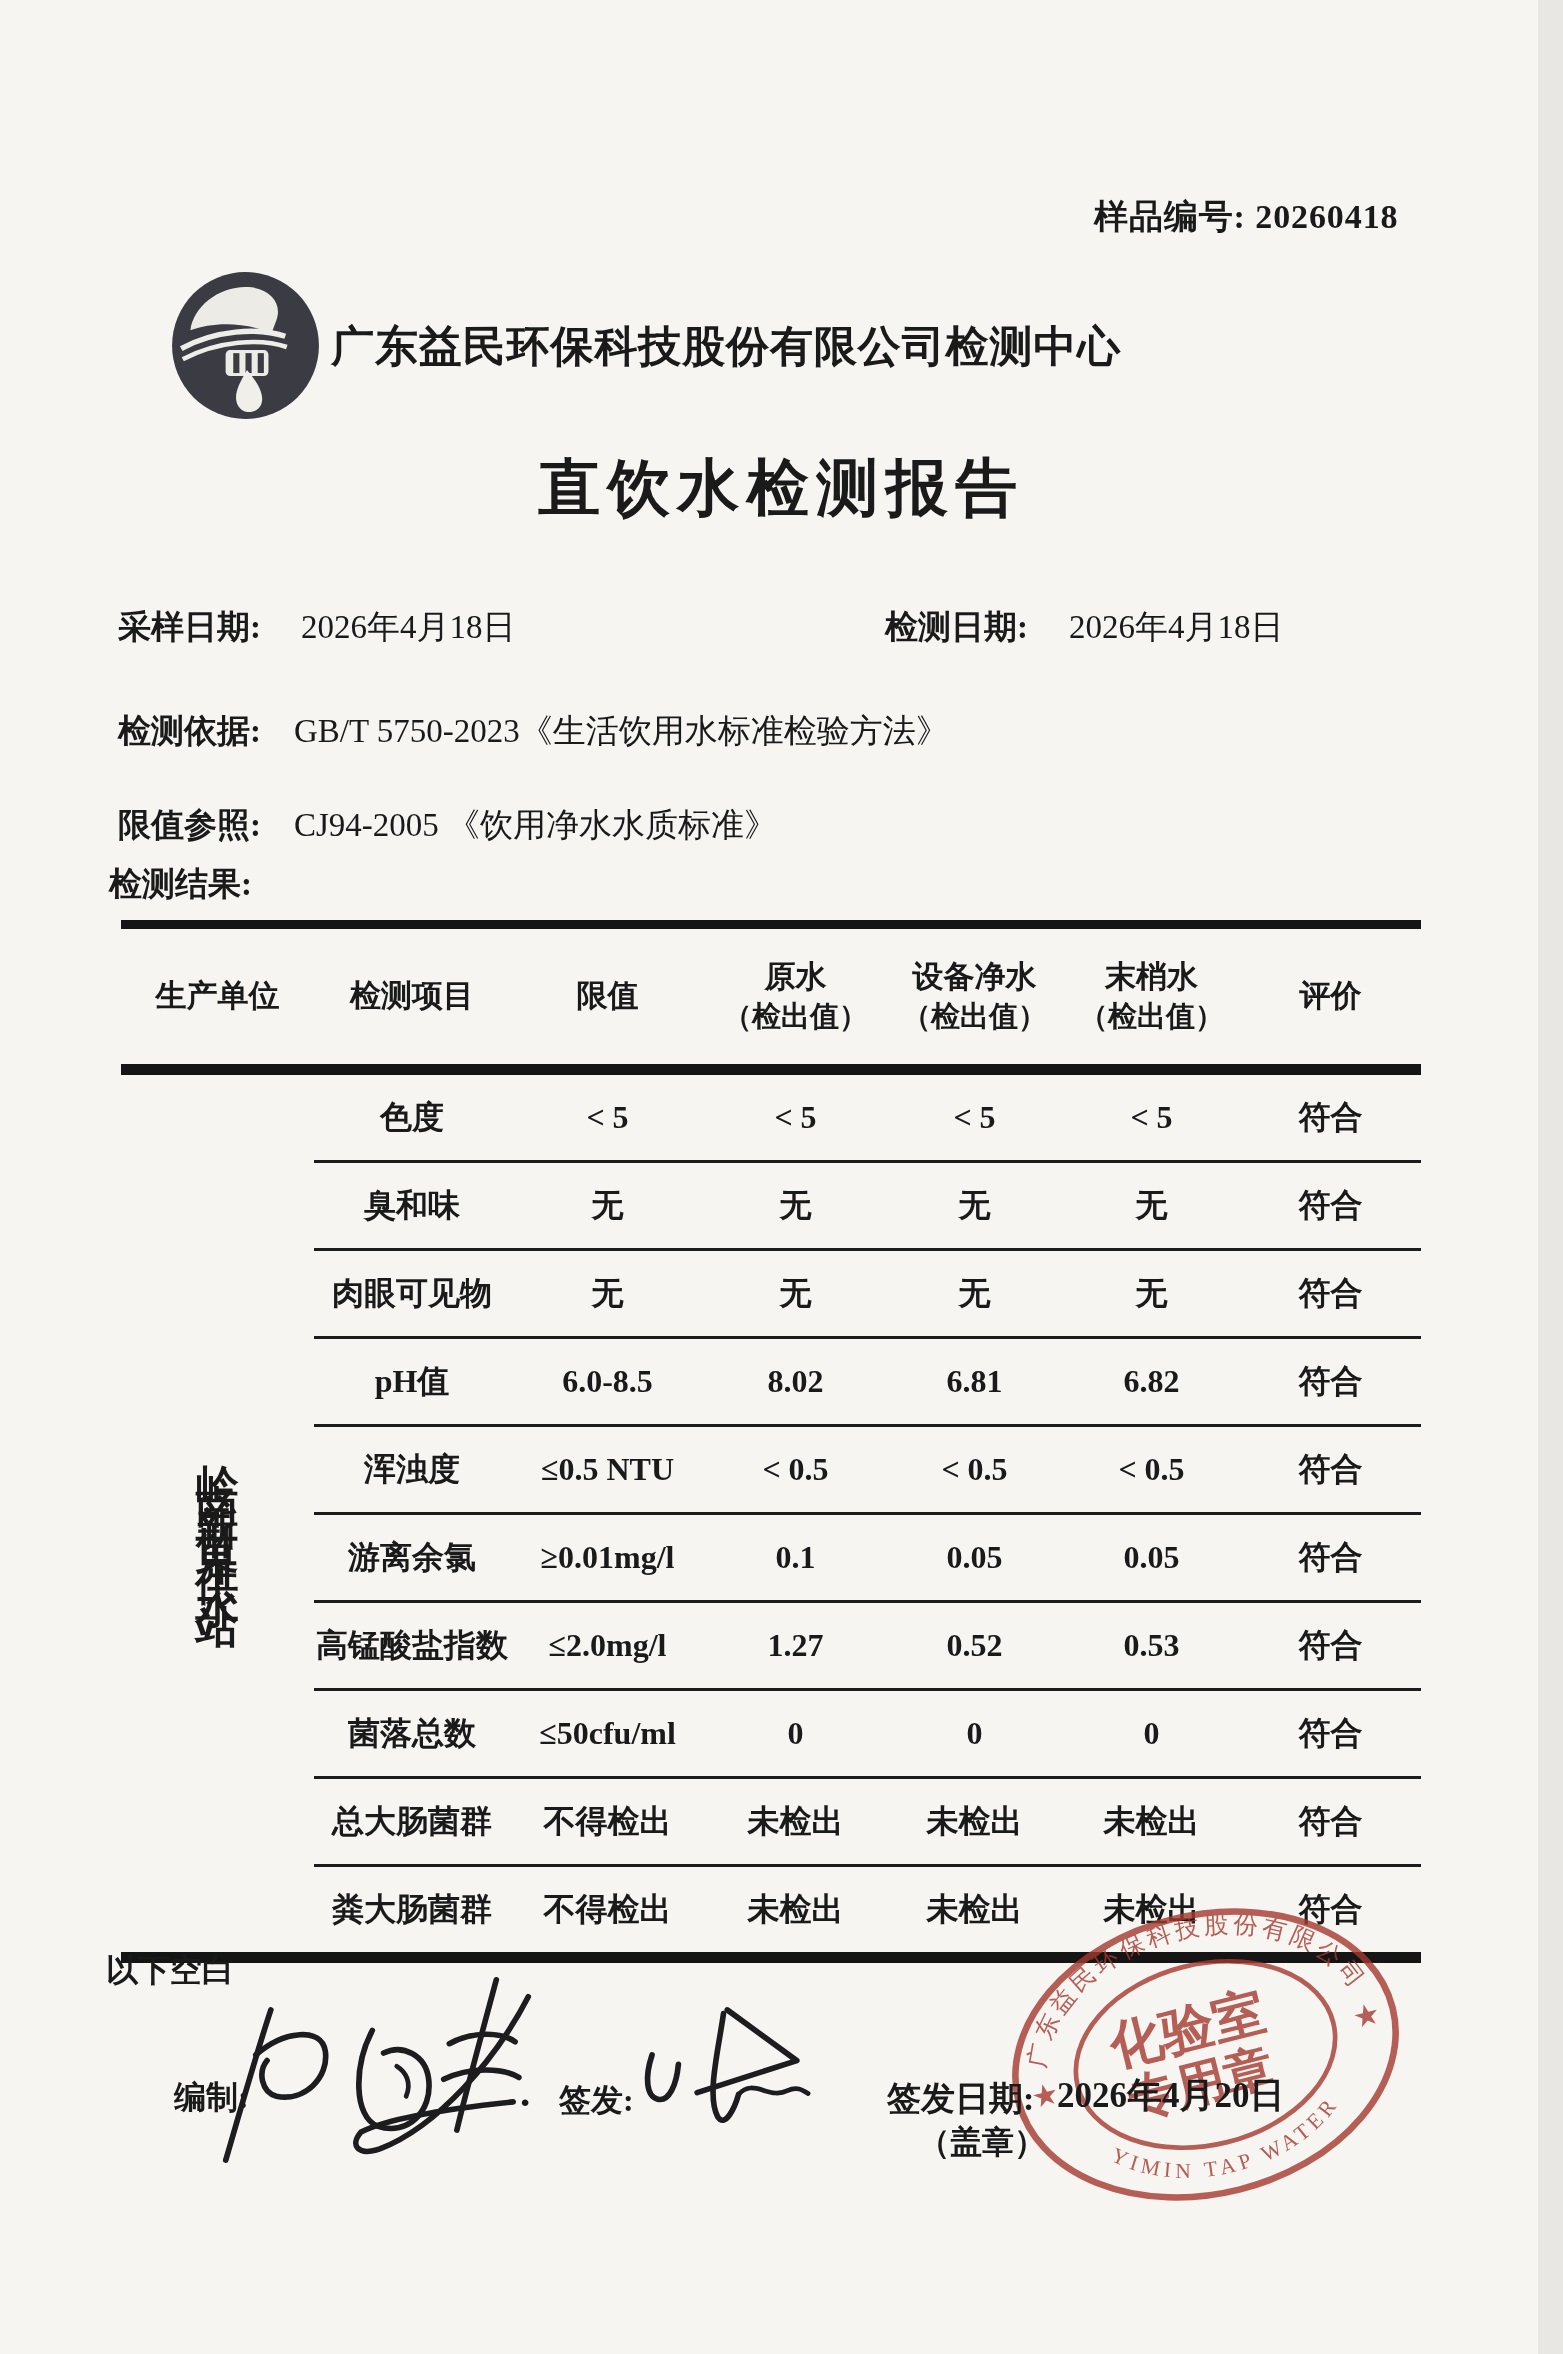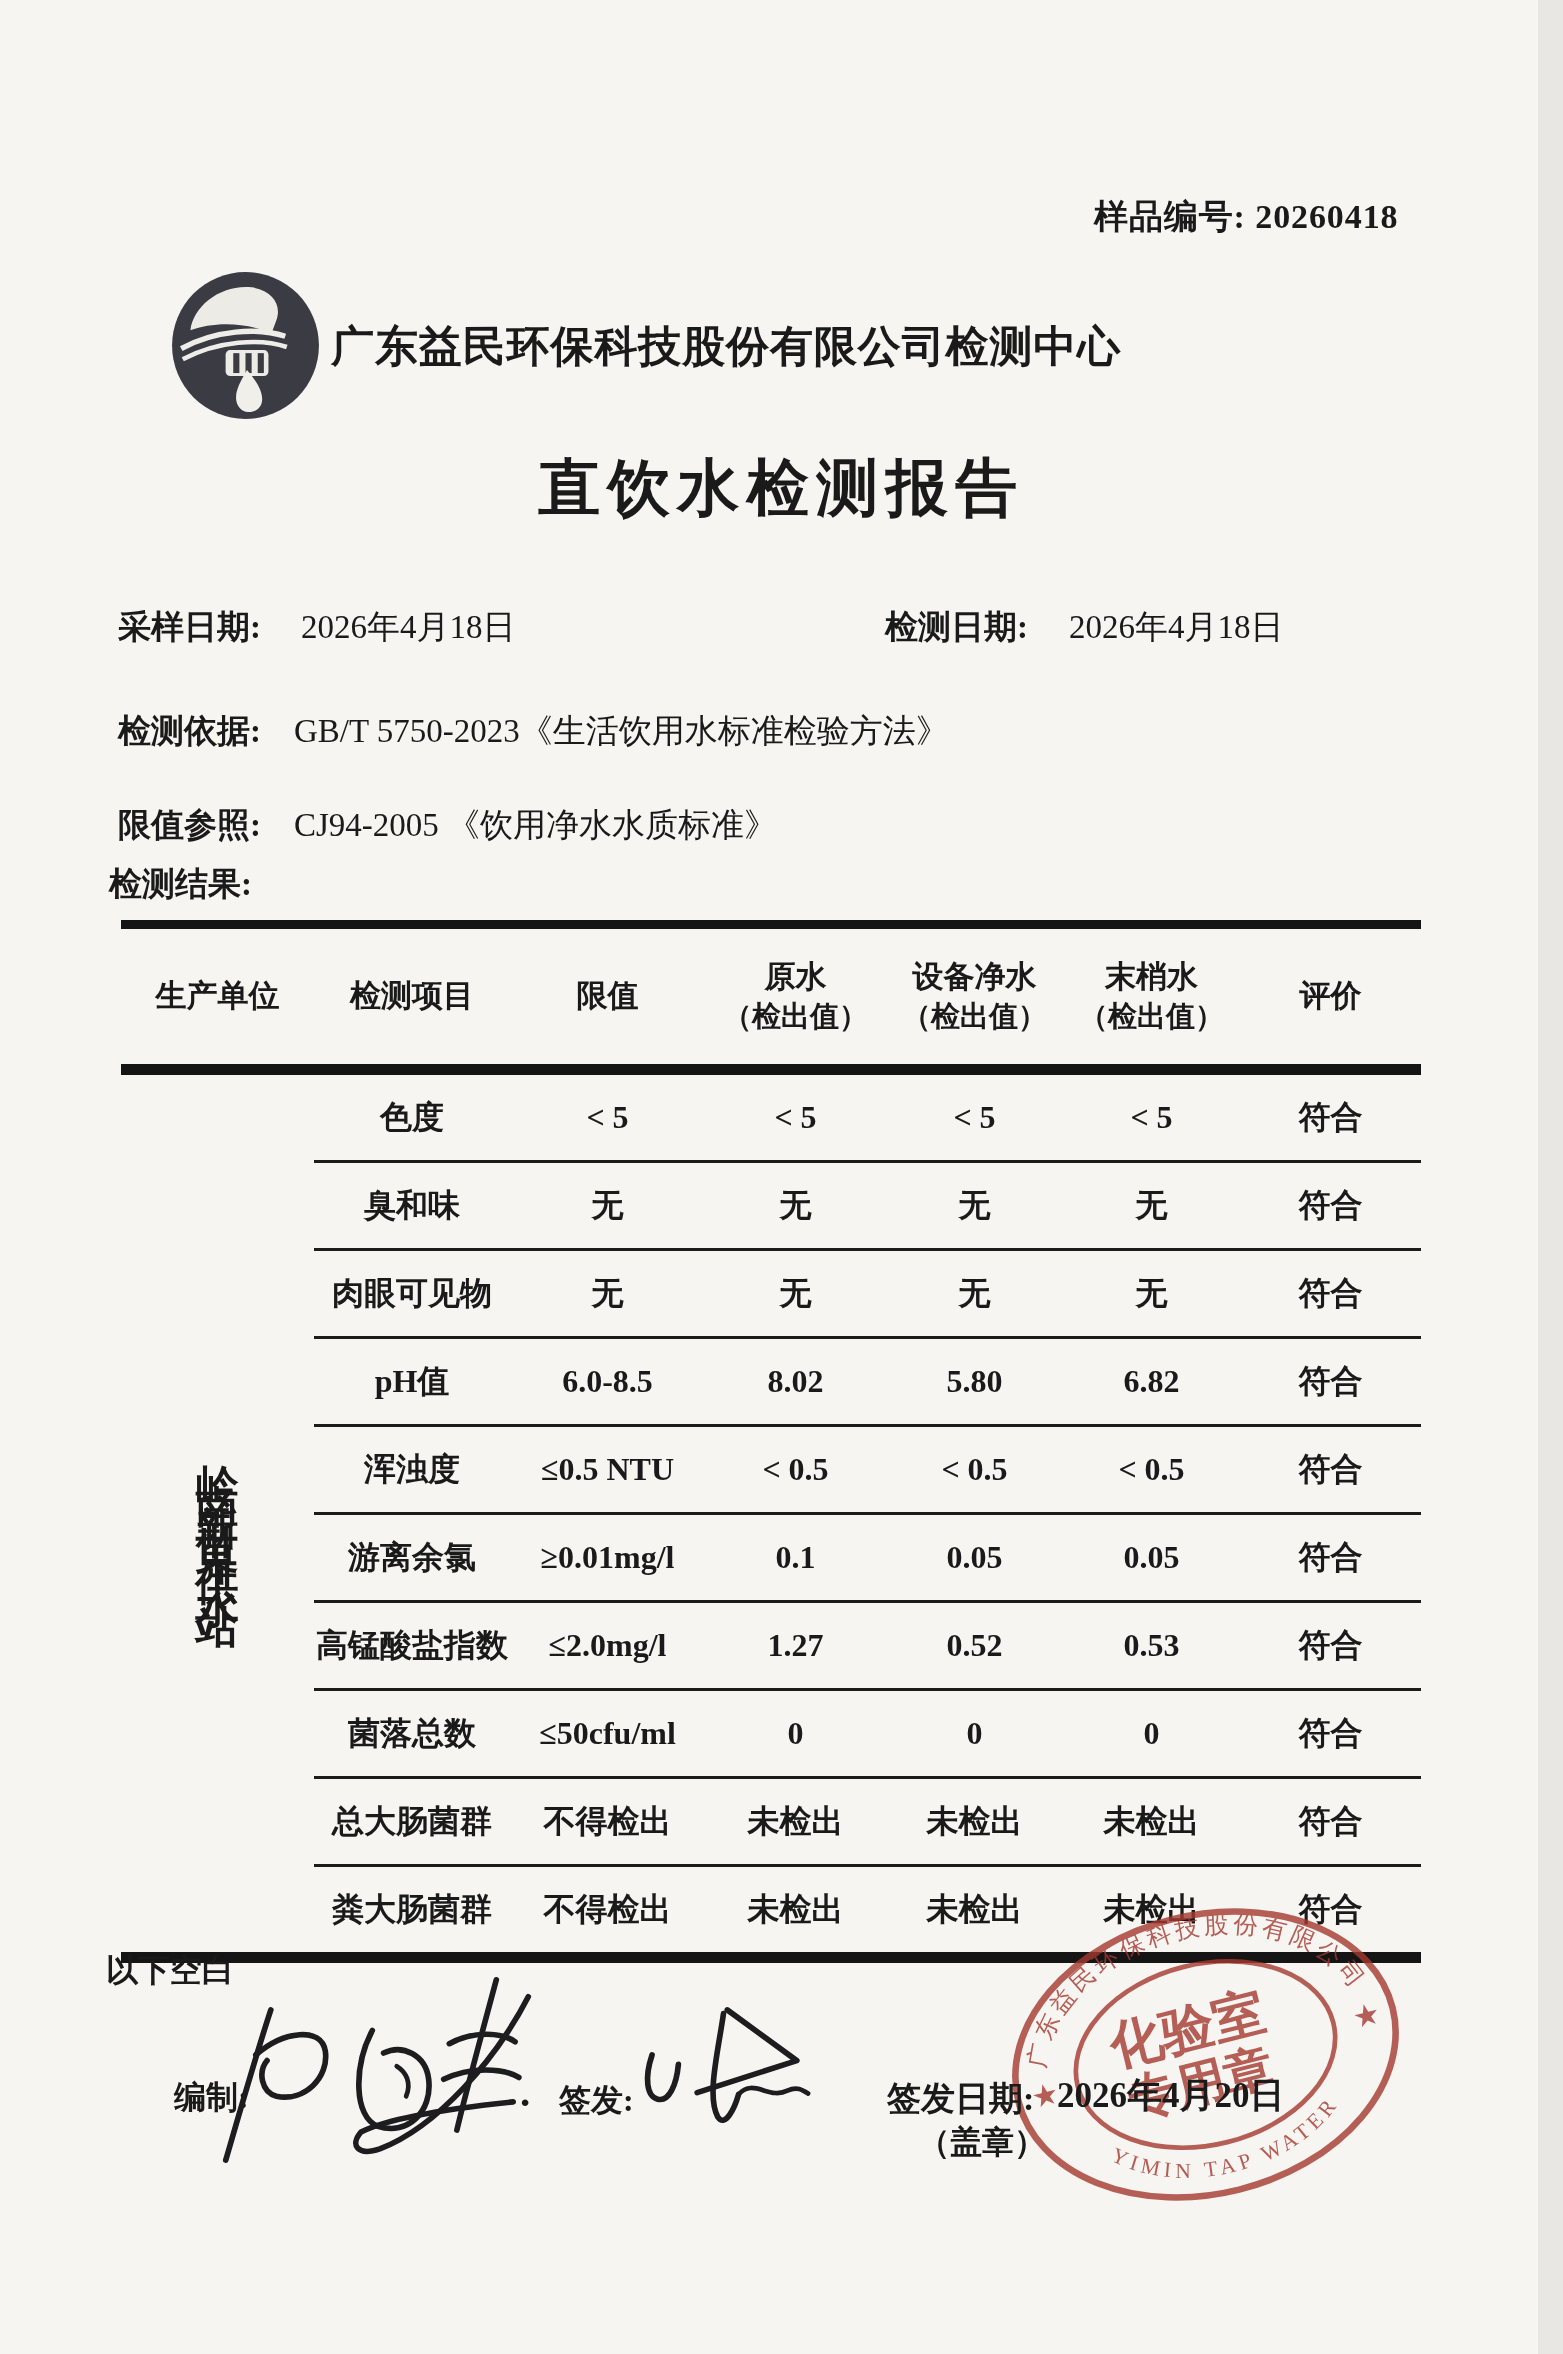--- a/index.html
+++ b/index.html
@@ -155,21 +155,21 @@
         <td data-bind="table.rows.2.limit">无</td>
         <td data-bind="table.rows.2.raw">无</td>
         <td data-bind="table.rows.2.purified">无</td>
         <td data-bind="table.rows.2.terminal">无</td>
         <td data-bind="table.rows.2.verdict">符合</td>
       </tr>
       <tr>
         <td data-bind="table.rows.3.item">pH值</td>
         <td data-bind="table.rows.3.limit">6.0-8.5</td>
         <td data-bind="table.rows.3.raw">8.02</td>
-        <td data-bind="table.rows.3.purified">5.80</td>
+        <td data-bind="table.rows.3.purified">6.81</td>
         <td data-bind="table.rows.3.terminal">6.82</td>
         <td data-bind="table.rows.3.verdict">符合</td>
       </tr>
       <tr>
         <td data-bind="table.rows.4.item">浑浊度</td>
         <td data-bind="table.rows.4.limit">≤0.5 NTU</td>
         <td data-bind="table.rows.4.raw">&lt; 0.5</td>
         <td data-bind="table.rows.4.purified">&lt; 0.5</td>
         <td data-bind="table.rows.4.terminal">&lt; 0.5</td>
         <td data-bind="table.rows.4.verdict">符合</td>

